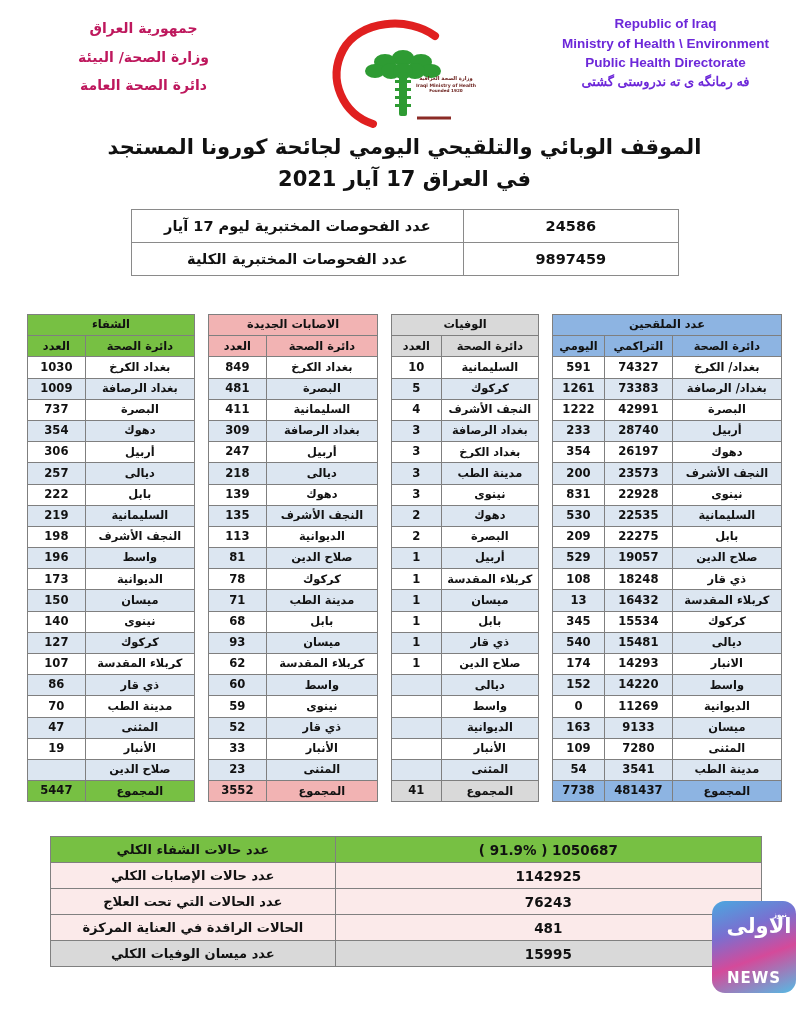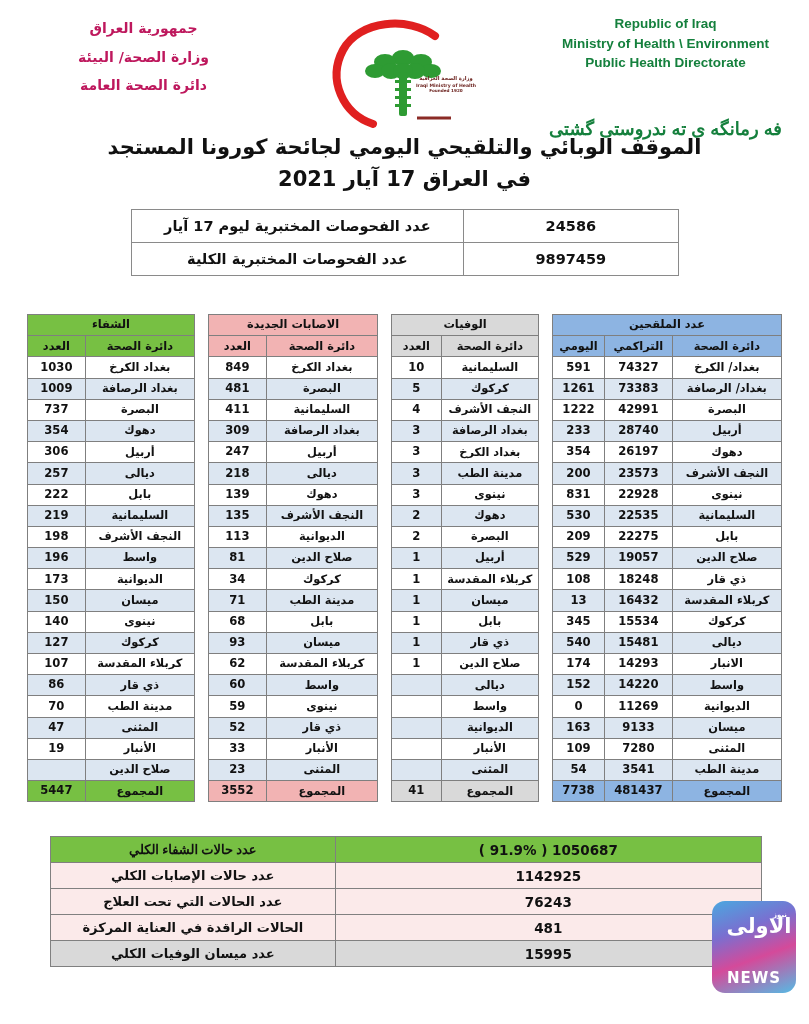--- a/index.html
+++ b/index.html
@@ -14,24 +14,24 @@
   }
   .page{position:relative;width:809px;height:1024px;}
 
   
   .masthead{
     display:flex;align-items:flex-start;justify-content:space-between;
     padding:14px 16px 0 16px;height:128px;box-sizing:border-box;
   }
   .mast-col{width:255px;}
   .mast-col.en{text-align:center;font-family:"Liberation Sans",sans-serif;
-    font-weight:bold;font-size:13.5px;line-height:1.45;color:#15803d;direction:ltr;}
+    font-weight:bold;font-size:13.5px;line-height:1.45;color:#6d28d9;direction:ltr;}
   .mast-col.ar{text-align:center;font-size:14px;font-weight:bold;
     line-height:2.05;color:#be185d;direction:rtl;}
-  .mast-col.en .krd{direction:rtl;font-size:18px;margin-top:43px;}
+  .mast-col.en .krd{direction:rtl;font-size:13px;}
 
   .logo-wrap{width:175px;height:120px;position:relative;flex:none;}
   .logo-wrap svg{display:block;}
   .logo-txt{position:absolute;left:86px;top:62px;width:86px;text-align:center;
      line-height:1.1;color:#6d2420;}
   .logo-txt .l1{font-size:5.2px;font-weight:bold;direction:rtl;}
   .logo-txt .l2{font-size:4.6px;font-weight:bold;direction:ltr;margin-top:1px;}
   .logo-txt .l3{font-size:4.2px;font-weight:bold;direction:ltr;margin-top:1px;}
 
   
@@ -100,21 +100,21 @@
   .summary{
     position:absolute;left:50px;top:836px;width:712px;
     border-collapse:collapse;direction:rtl;
   }
   .summary td{
     border:1px solid #808080;height:26px;font-size:13px;font-weight:bold;
     text-align:center;padding:0 8px;box-sizing:border-box;
   }
   .summary td.lbl{width:285px;}
   .summary td.val{width:427px;font-family:"DejaVu Sans",sans-serif;font-size:13.5px;}
-  .sum-green td{background:#77c043;font-family:Liberation Serif, serif;}
+  .sum-green td{background:#77c043;}
   .sum-pink td{background:#fbeaea;}
   .sum-gray td{background:#d9d9d9;}
 
   
   .watermark{
     position:absolute;left:712px;top:901px;width:84px;height:92px;
     border-radius:13px;
     background:linear-gradient(160deg,#4aa8e0 0%,#7a6fd0 32%,#d44a9a 60%,#55bbe4 100%);
     overflow:hidden;
   }
@@ -461,21 +461,21 @@
           <tr>
             <td>الديوانية</td>
             <td class="num">113</td>
           </tr>
           <tr class="alt">
             <td>صلاح الدين</td>
             <td class="num">81</td>
           </tr>
           <tr>
             <td>كركوك</td>
-            <td class="num">34</td>
+            <td class="num">78</td>
           </tr>
           <tr class="alt">
             <td>مدينة الطب</td>
             <td class="num">71</td>
           </tr>
           <tr>
             <td>بابل</td>
             <td class="num">68</td>
           </tr>
           <tr class="alt">

